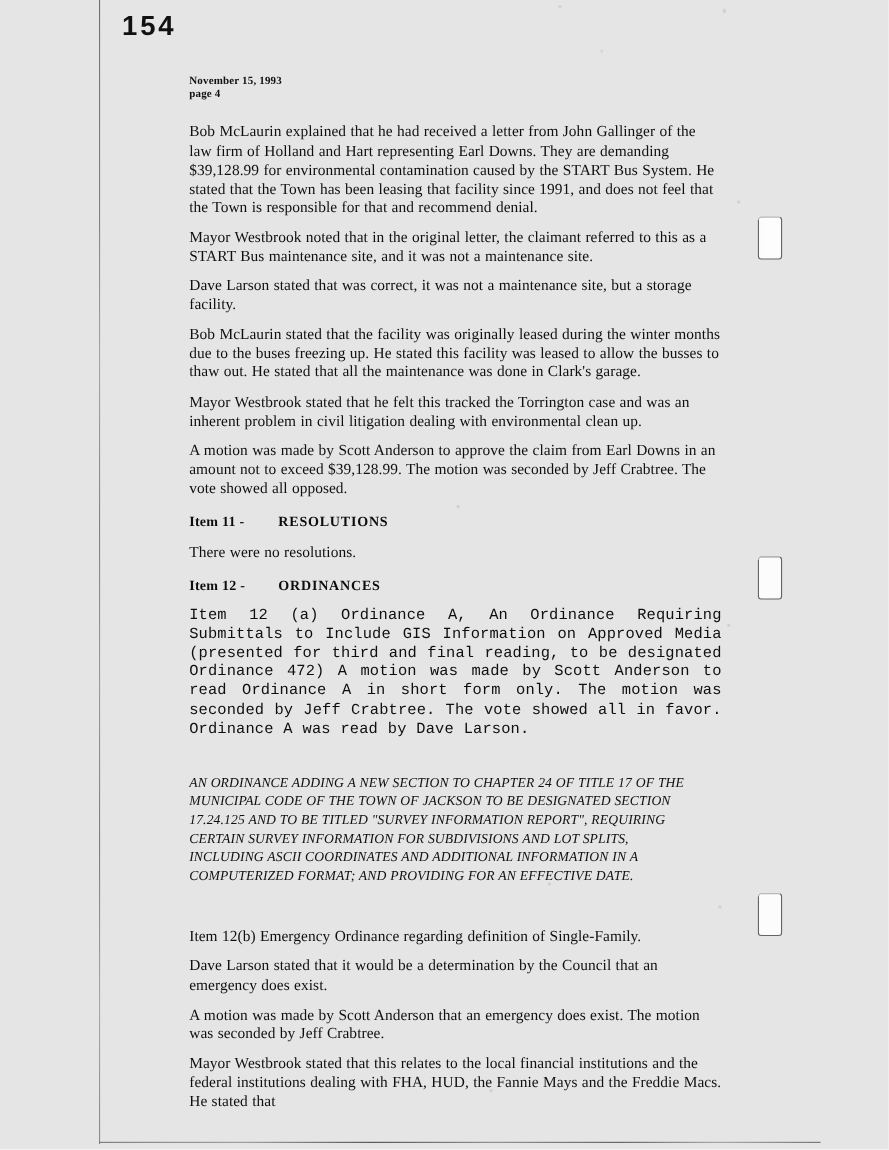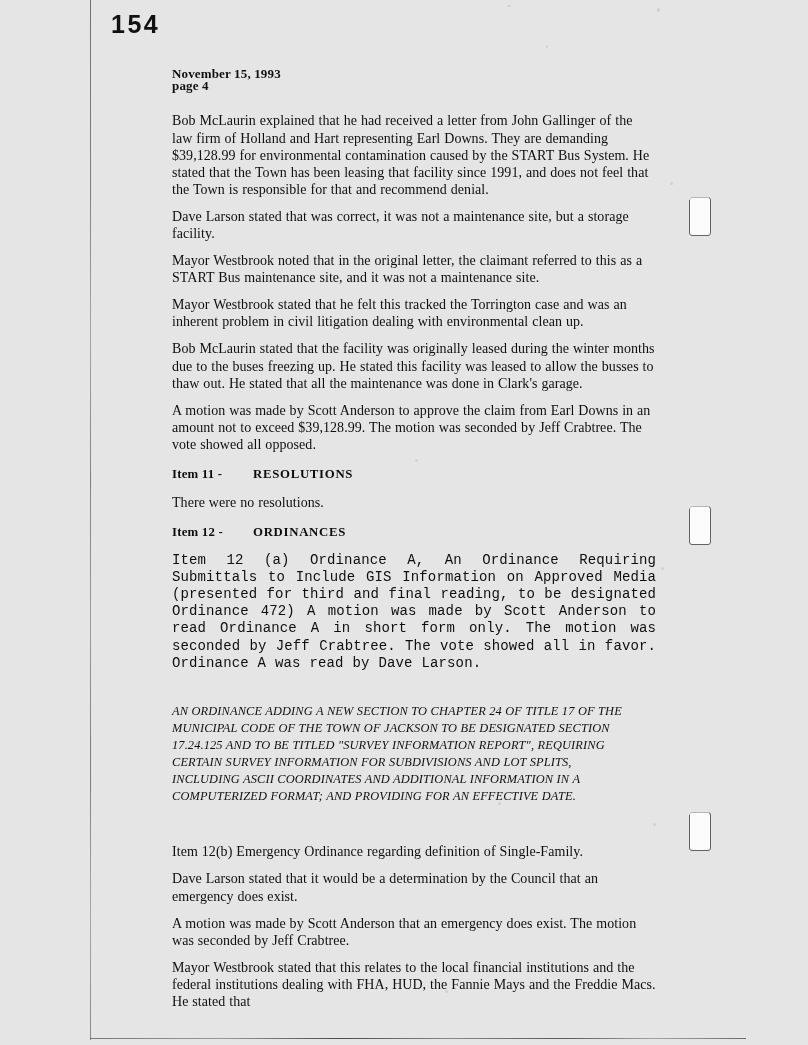--- a/index.html
+++ b/index.html
@@ -82,21 +82,21 @@
 
   
   .doc-body {
     position: absolute;
     left: 172px;
     top: 68px;
     width: 484px;
   }
 
   .meeting-header {
-    font-size: 13px;
+    font-size: 10px;
     font-weight: 700;
     line-height: 12.2px;
     letter-spacing: .15px;
     margin-bottom: 20px;
     color: #111111;
   }
   .meeting-header div { white-space: nowrap; }
 
   p.para {
     margin: 0 0 10px 0;
@@ -175,27 +175,27 @@
 
   <div class="doc-body">
 
     <div class="meeting-header">
       <div>November 15, 1993</div>
       <div>page 4</div>
     </div>
 
     <p class="para">Bob McLaurin explained that he had received a letter from John Gallinger of the law firm of Holland and Hart representing Earl Downs.  They are demanding $39,128.99 for environmental contamination caused by the START Bus System.  He stated that the Town has been leasing that facility since 1991, and does not feel that the Town is responsible for that and recommend denial.</p>
 
+    <p class="para">Mayor Westbrook noted that in the original letter, the claimant referred to this as a START Bus maintenance site, and it was not a maintenance site.</p>
+
     <p class="para">Dave Larson stated that was correct, it was not a maintenance site, but a storage facility.</p>
 
-    <p class="para">Mayor Westbrook noted that in the original letter, the claimant referred to this as a START Bus maintenance site, and it was not a maintenance site.</p>
+    <p class="para">Bob McLaurin stated that the facility was originally leased during the winter months due to the buses freezing up.  He stated this facility was leased to allow the busses to thaw out.  He stated that all the maintenance was done in Clark's garage.</p>
 
     <p class="para">Mayor Westbrook stated that he felt this tracked the Torrington case and was an inherent problem in civil litigation dealing with environmental clean up.</p>
-
-    <p class="para">Bob McLaurin stated that the facility was originally leased during the winter months due to the buses freezing up.  He stated this facility was leased to allow the busses to thaw out.  He stated that all the maintenance was done in Clark's garage.</p>
 
     <p class="para">A motion was made by Scott Anderson to approve the claim from Earl Downs in an amount not to exceed $39,128.99.  The motion was seconded by Jeff Crabtree.  The vote showed all opposed.</p>
 
     <div class="section-head">
       <span class="sh-num">Item 11 -</span>
       <span class="sh-title">RESOLUTIONS</span>
     </div>
 
     <p class="para">There were no resolutions.</p>
 

